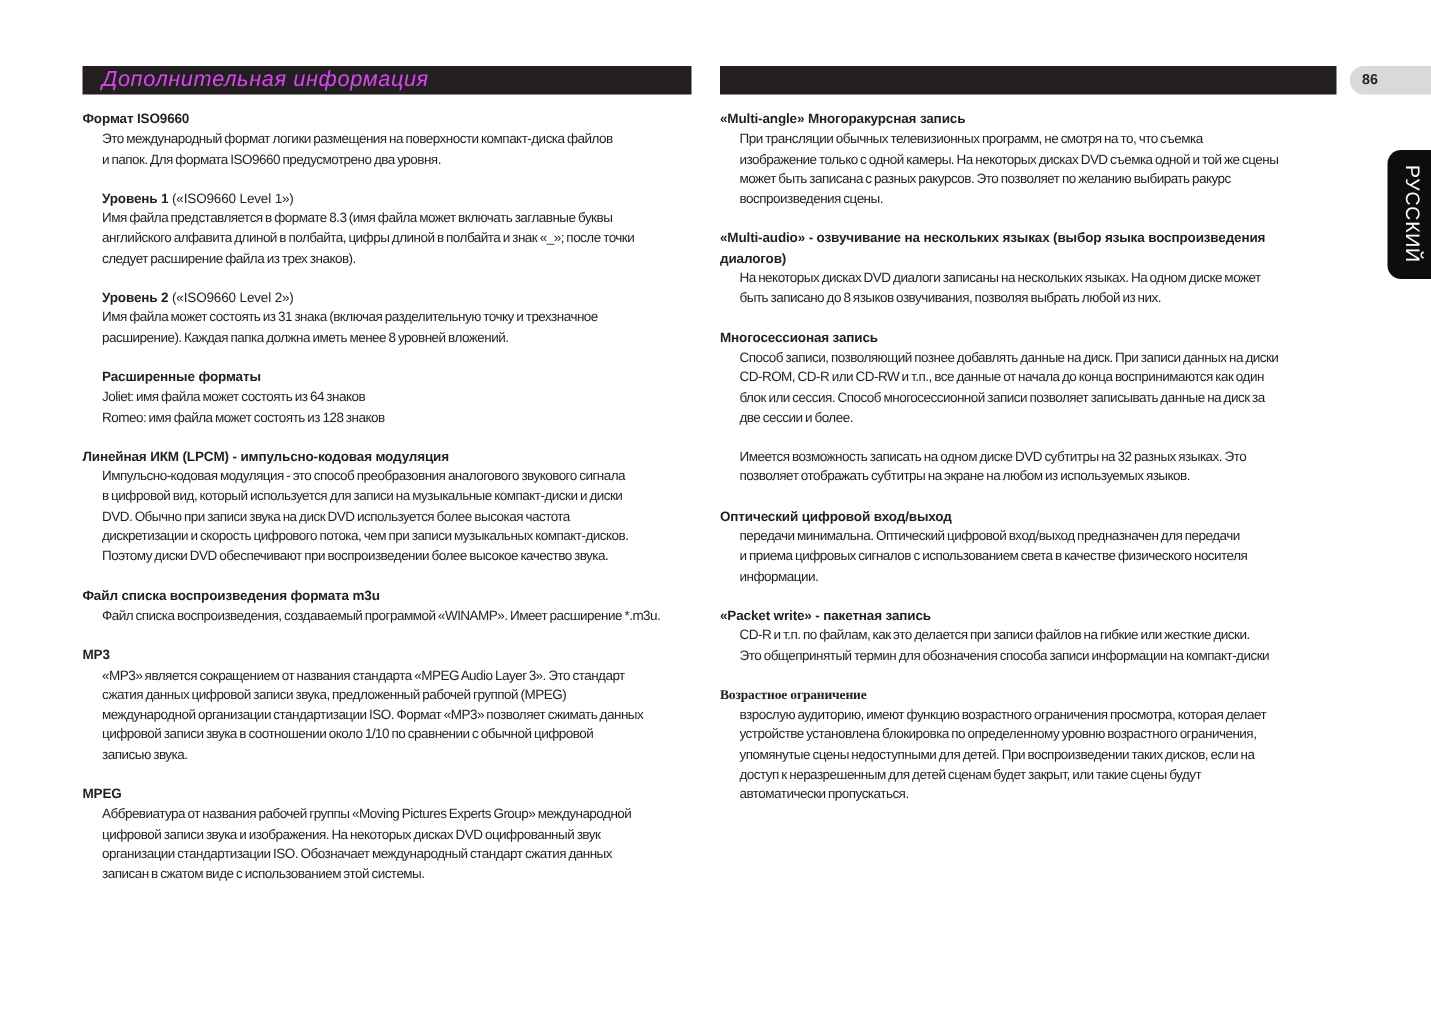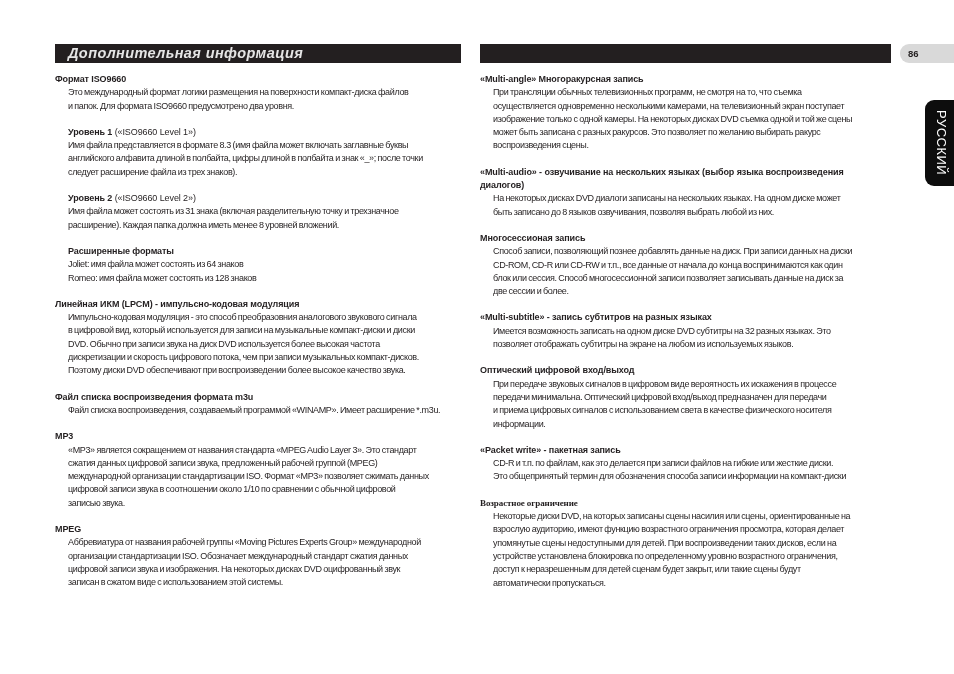--- a/index.html
+++ b/index.html
@@ -7,21 +7,21 @@
     width: 954px; height: 674px; background: #ffffff; position: relative; overflow: hidden;
     font-family: "Liberation Sans", sans-serif; color: #231f20;
   }
   .bar {
     position: absolute; top: 44px; height: 19px; background: #231f20;
   }
   #bar-left { left: 55px; width: 406px; }
   #bar-right { left: 480px; width: 411px; }
   .bar-title {
     position: absolute; left: 13px; top: 0px; line-height: 19px;
-    color: #e5e5e5; font-size: 14.5px; font-weight: bold; font-style: italic;
+    color: #d946ef; font-size: 14.5px; font-weight: normal; font-style: italic;
     letter-spacing: 0.4px;
   }
   #page-tab {
     position: absolute; left: 900px; top: 44px; width: 60px; height: 19px;
     background: #d9d9d9; border-radius: 9px 0 0 9px;
   }
   #page-num {
     position: absolute; left: 8px; top: 0; line-height: 19px; font-size: 9.5px; font-weight: bold; color: #231f20;
   }
   #lang-tab {
@@ -130,34 +130,33 @@
       <span class="line" style="display: block; width: max-content;">международной организации стандартизации ISO. Формат «MP3» позволяет сжимать данных</span>
       <span class="line" style="display: block; width: max-content;">цифровой записи звука в соотношении около 1/10 по сравнении с обычной цифровой</span>
       <span class="line" style="display: block; width: max-content;">записью звука.</span>
     </div>
   </div>
 
   <div class="section">
     <p class="sec-title" style="display: block; width: max-content;">MPEG</p>
     <div class="sec-body">
       <span class="line" style="display: block; width: max-content; text-align: right;">Аббревиатура от названия рабочей группы «Moving Pictures Experts Group» международной</span>
+      <span class="line" style="display: block; width: max-content;">цифровой записи звука и изображения. На некоторых дисках DVD оцифрованный звук</span>
       <span class="line" style="display: block; width: max-content;">организации стандартизации ISO. Обозначает международный стандарт сжатия данных</span>
-      <span class="line" style="display: block; width: max-content;">цифровой записи звука и изображения. На некоторых дисках DVD оцифрованный звук</span>
       <span class="line" style="display: block; width: max-content;">записан в сжатом виде с использованием этой системы.</span>
     </div>
   </div>
 </div>
 
 <div id="col-right" class="col">
 
   <div class="section">
     <p class="sec-title" style="display: block; width: max-content;">«Multi-angle» Многоракурсная запись</p>
     <div class="sec-body">
       <span class="line" style="display: block; width: max-content;">При трансляции обычных телевизионных программ, не смотря на то, что съемка</span>
-      <span class="line" style="display: block; width: max-content;">осуществляется одновременно несколькими камерами, на телевизионный экран поступает</span>
       <span class="line" style="display: block; width: max-content;">изображение только с одной камеры. На некоторых дисках DVD съемка одной и той же сцены</span>
       <span class="line" style="display: block; width: max-content;">может быть записана с разных ракурсов. Это позволяет по желанию выбирать ракурс</span>
       <span class="line" style="display: block; width: max-content;">воспроизведения сцены.</span>
     </div>
   </div>
 
   <div class="section">
     <p class="sec-title" style="display: block; width: max-content;">
       <span class="line" style="display: block; width: max-content;">«Multi-audio» - озвучивание на нескольких языках (выбор языка воспроизведения</span>
       <span class="line" style="display: block; width: max-content;">диалогов)</span>
@@ -172,49 +171,46 @@
     <p class="sec-title" style="display: block; width: max-content;">Многосессионая запись</p>
     <div class="sec-body">
       <span class="line" style="display: block; width: max-content;">Способ записи, позволяющий познее добавлять данные на диск. При записи данных на диски</span>
       <span class="line" style="display: block; width: max-content;">CD-ROM, CD-R или CD-RW и т.п., все данные от начала до конца воспринимаются как один</span>
       <span class="line" style="display: block; width: max-content;">блок или сессия. Способ многосессионной записи позволяет записывать данные на диск за</span>
       <span class="line" style="display: block; width: max-content;">две сессии и более.</span>
     </div>
   </div>
 
   <div class="section">
-    <p class="sec-title" style="display: block; width: max-content;">«Multi-subtitle» - запись субтитров на разных языках</p>
     <div class="sec-body">
       <span class="line" style="display: block; width: max-content;">Имеется возможность записать на одном диске DVD субтитры на 32 разных языках. Это</span>
       <span class="line" style="display: block; width: max-content;">позволяет отображать субтитры на экране на любом из используемых языков.</span>
     </div>
   </div>
 
   <div class="section">
     <p class="sec-title" style="display: block; width: max-content;">Оптический цифровой вход/выход</p>
     <div class="sec-body">
-      <span class="line" style="display: block; width: max-content;">При передаче звуковых сигналов в цифровом виде вероятность их искажения в процессе</span>
       <span class="line" style="display: block; width: max-content;">передачи минимальна. Оптический цифровой вход/выход предназначен для передачи</span>
       <span class="line" style="display: block; width: max-content;">и приема цифровых сигналов с использованием света в качестве физического носителя</span>
       <span class="line" style="display: block; width: max-content;">информации.</span>
     </div>
   </div>
 
   <div class="section">
     <p class="sec-title" style="display: block; width: max-content;">«Packet write» - пакетная запись</p>
     <div class="sec-body">
       <span class="line" style="display: block; width: max-content;">CD-R и т.п. по файлам, как это делается при записи файлов на гибкие или жесткие диски.</span>
       <span class="line" style="display: block; width: max-content;">Это общепринятый термин для обозначения способа записи информации на компакт-диски</span>
     </div>
   </div>
 
   <div class="section">
     <p class="sec-title" style="display: block; width: max-content; font-family: Liberation Serif, serif;">Возрастное ограничение</p>
     <div class="sec-body">
-      <span class="line" style="display: block; width: max-content;">Некоторые диски DVD, на которых записаны сцены насилия или сцены, ориентированные на</span>
       <span class="line" style="display: block; width: max-content;">взрослую аудиторию, имеют функцию возрастного ограничения просмотра, которая делает</span>
+      <span class="line" style="display: block; width: max-content;">устройстве установлена блокировка по определенному уровню возрастного ограничения,</span>
       <span class="line" style="display: block; width: max-content;">упомянутые сцены недоступными для детей. При воспроизведении таких дисков, если на</span>
-      <span class="line" style="display: block; width: max-content;">устройстве установлена блокировка по определенному уровню возрастного ограничения,</span>
       <span class="line" style="display: block; width: max-content;">доступ к неразрешенным для детей сценам будет закрыт, или такие сцены будут</span>
       <span class="line" style="display: block; width: max-content;">автоматически пропускаться.</span>
     </div>
   </div>
 </div>
 
 </body></html>

